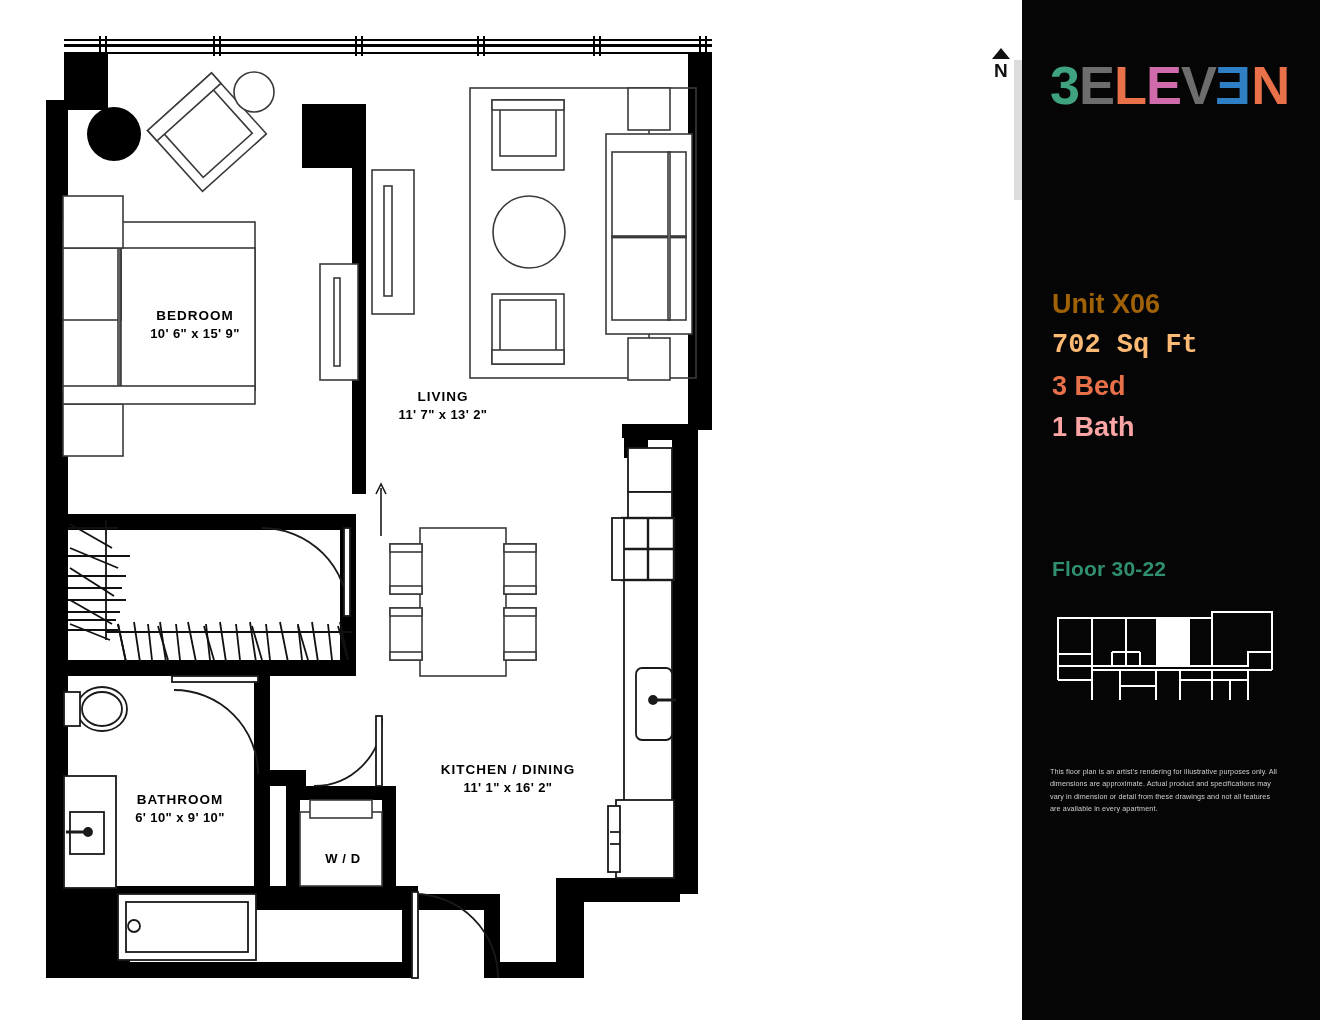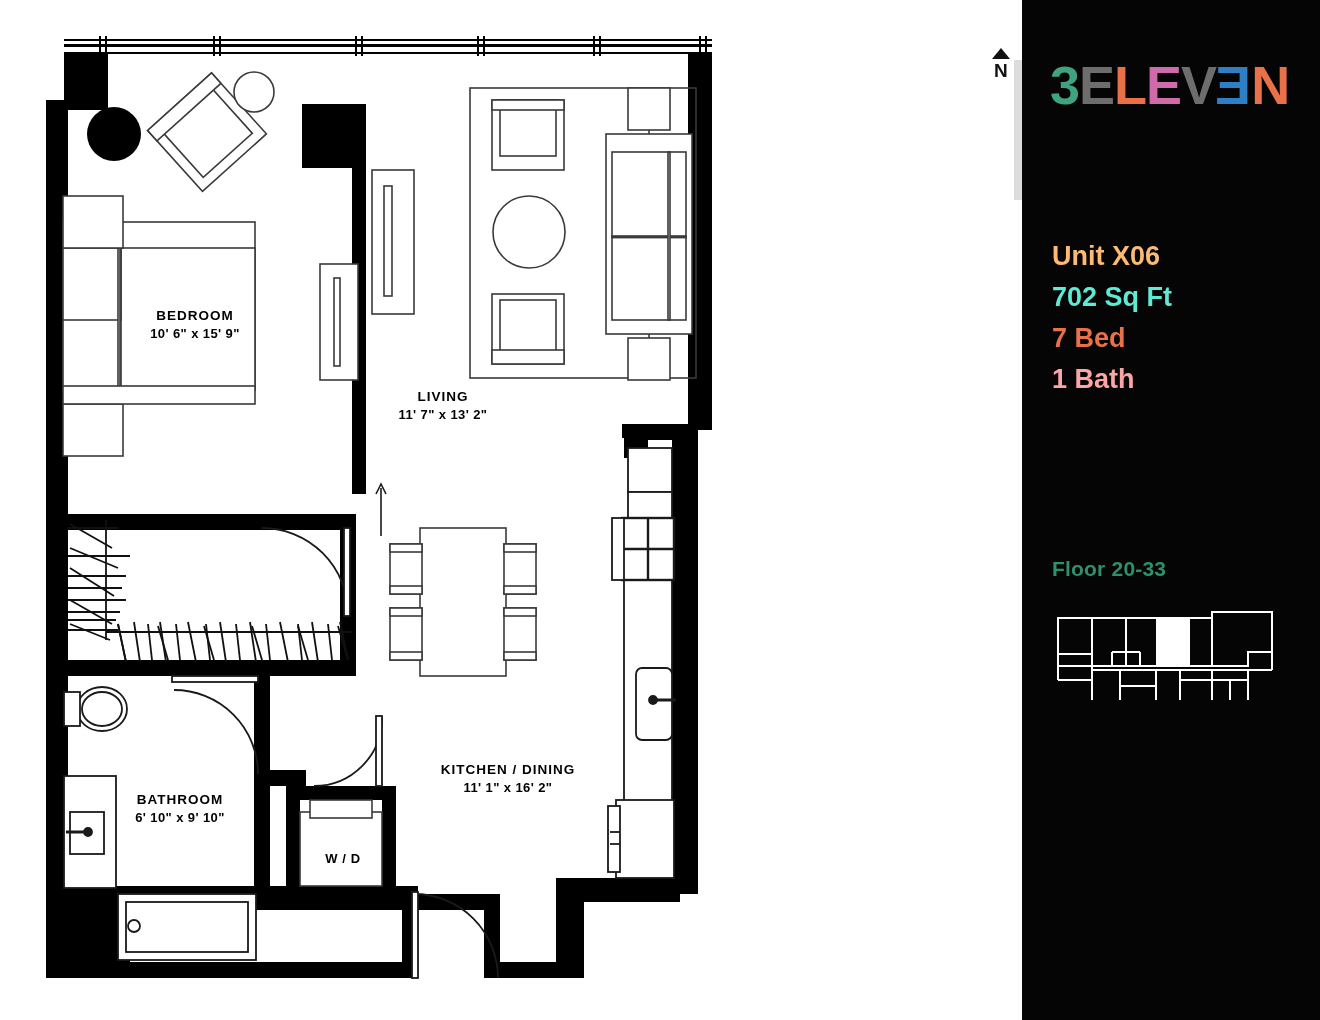--- a/index.html
+++ b/index.html
@@ -444,27 +444,27 @@
     <div class="nlabel">N</div>
   </div>
 
   <div id="edge-band"></div>
 
   <div id="panel">
 
     <div id="logo"><span style="color: rgb(63, 163, 127);">3</span><span style="color: rgb(109, 109, 109);">E</span><span style="color: rgb(232, 113, 74);">L</span><span style="color: rgb(208, 107, 171);">E</span><span style="color: rgb(109, 109, 109);">V</span><span class="l-rev" style="color: rgb(46, 127, 196);">E</span><span style="color: rgb(232, 113, 74);">N</span></div>
 
     <div id="facts">
-      <div style="color: #fdba74;">Unit X06</div>
-      <div style="color: #5eead4;">702 Sq Ft</div>
-      <div style="color: rgb(232, 113, 74);">7 Bed</div>
+      <div style="color: #a16207; margin-top: 48px;">Unit X06</div>
+      <div style="color: #fdba74; font-family: Liberation Mono, monospace;">702 Sq Ft</div>
+      <div style="color: rgb(232, 113, 74);">3 Bed</div>
       <div style="color: #fca5a5;">1 Bath</div>
     </div>
 
-    <div id="floor-label" style="color: rgb(47, 143, 111);">Floor 20-33</div>
+    <div id="floor-label" style="color: rgb(47, 143, 111);">Floor 30-22</div>
 
     <div id="keyplan">
       <svg width="226" height="92" viewBox="0 0 226 92">
         <rect x="0" y="0" width="226" height="92" fill="#050505"></rect>
 
         <rect id="kp-highlight" x="105" y="10" width="32" height="48" fill="#ffffff"></rect>
         <g stroke="#ffffff" stroke-width="1.4" fill="none" shape-rendering="crispEdges">
 
           <path d="M 6 10 L 160 10 L 160 4 L 220 4 L 220 44 L 196 44 L 196 58 L 6 58 Z"></path>
 
@@ -492,15 +492,16 @@
           <line x1="128" y1="72" x2="160" y2="72"></line>
           <line x1="160" y1="62" x2="160" y2="92"></line>
           <line x1="178" y1="72" x2="178" y2="92"></line>
           <line x1="160" y1="72" x2="196" y2="72"></line>
           <line x1="196" y1="62" x2="220" y2="62"></line>
           <line x1="220" y1="44" x2="220" y2="62"></line>
         </g>
       </svg>
     </div>
 
+    <div id="disclaimer">This floor plan is an artist's rendering for illustrative purposes only. All dimensions are approximate. Actual product and specifications may vary in dimension or detail from these drawings and not all features are available in every apartment.</div>
 
   </div>
 </div>
 
 </body></html>

